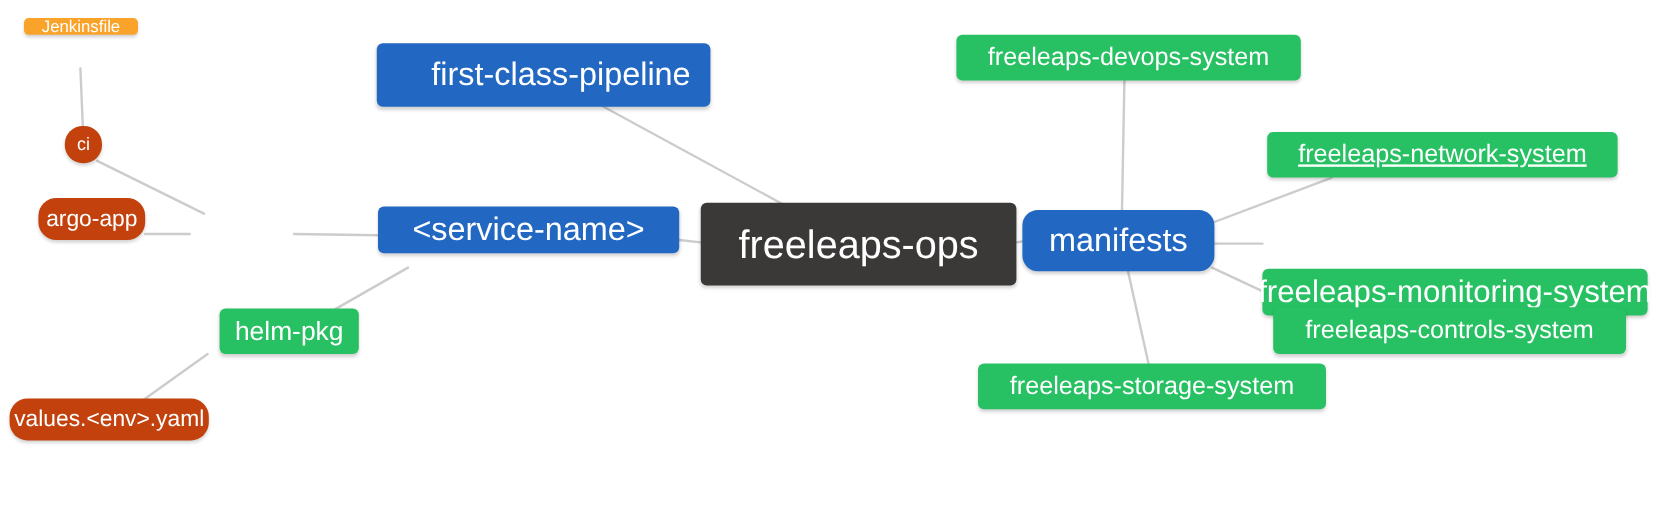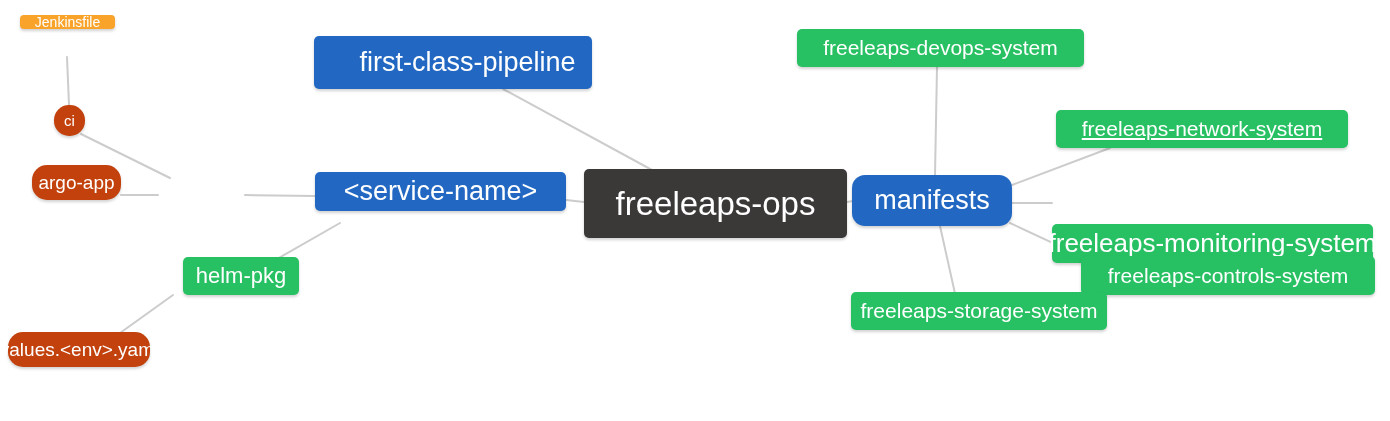--- a/index.html
+++ b/index.html
@@ -48,27 +48,27 @@
 
   
   #n-ops        { left: 584px;  top: 169px; width: 263px; height: 69px; font-size: 33px; }
   #n-fcp        { left: 314px;  top: 36px;  width: 278px; height: 53px; font-size: 27px; padding-left: 35px; }
   #n-service    { left: 315px;  top: 172px; width: 251px; height: 39px; font-size: 27px; }
   #n-manifests  { left: 852px;  top: 175px; width: 160px; height: 51px; font-size: 27px; border-radius: 13px; }
   #n-env        { left: 158px;  top: 175px; width: 87px;  height: 41px; font-size: 22px; }
   #n-helm       { left: 147px;  top: 257px; width: 116px; height: 38px; font-size: 22px; margin-left: 36px; }
   #n-ci         { left: 54px;   top: 105px; width: 31px;  height: 31px; font-size: 15px; }
   #n-argo       { left: 32px;   top: 165px; width: 89px;  height: 35px; font-size: 19px; }
-  #n-values     { left: 8px;    top: 332px; width: 142px; height: 35px; font-size: 19px; }
+  #n-values     { left: 8px;    top: 332px; width: 166px; height: 35px; font-size: 19px; }
   #n-jenkins    { left: 20px;   top: 15px;  width: 95px;  height: 14px; font-size: 14px; border-radius: 4px; }
   #n-devops     { left: 797px;  top: 29px;  width: 287px; height: 38px; font-size: 21px; }
   #n-network    { left: 1056px; top: 110px; width: 292px; height: 38px; font-size: 21px; text-decoration: underline; }
   #n-monitoring { left: 1052px; top: 183px; width: 321px; height: 39px; font-size: 26px; margin-top: 41px; }
-  #n-controls   { left: 1061px; top: 256px; width: 294px; height: 39px; font-size: 21px; margin-left: 20px; }
-  #n-storage    { left: 815px;  top: 292px; width: 256px; height: 38px; font-size: 21px; margin-left: 36px; }
+  #n-controls   { left: 1061px; top: 256px; width: 294px; height: 39px; font-size: 21px; }
+  #n-storage    { left: 815px;  top: 303px; width: 290px; height: 38px; font-size: 21px; }
 </style>
 </head>
 <body>
 
 <div class="canvas">
 
   <svg class="edges" viewBox="0 0 1390 421">
     <line x1="67" y1="57" x2="69" y2="105"></line>
     <line x1="81" y1="134" x2="170" y2="178"></line>
     <line x1="121" y1="195" x2="158" y2="195"></line>

